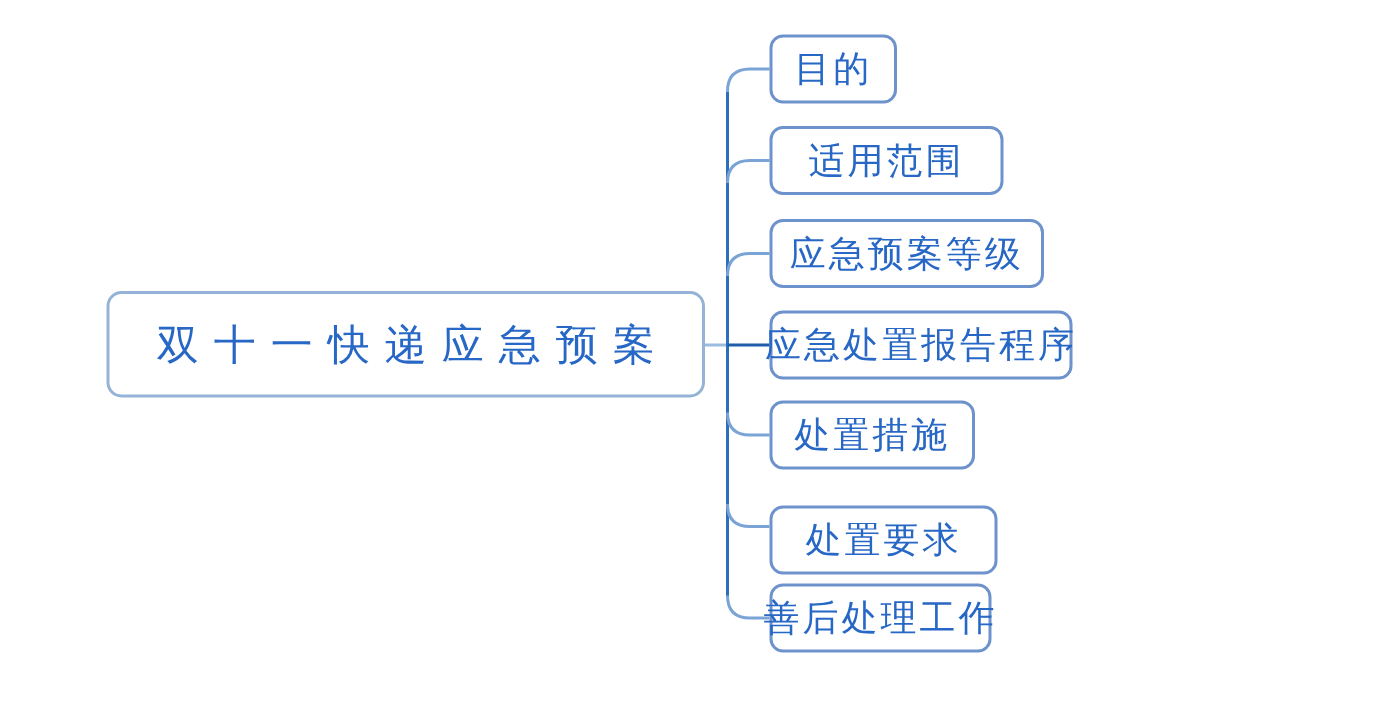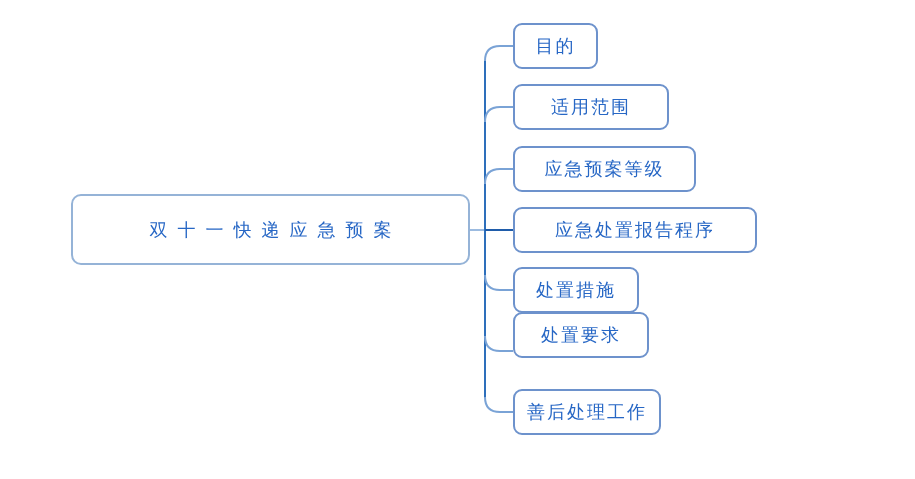--- a/index.html
+++ b/index.html
@@ -33,38 +33,38 @@
     white-space: nowrap;
     cursor: default;
   }
   .root-node {
     left: 71px;
     top: 194px;
     width: 399px;
     height: 71px;
     border: 2px solid #95b3d7;
     border-radius: 10px;
-    font-size: 18px;
+    font-size: 28px;
     letter-spacing: 10px;
     text-indent: 10px; 
   }
   .branch-node {
     left: 513px;
     height: 46px;
     border: 2px solid #6d92cc;
     border-radius: 9px;
-    font-size: 18px;
+    font-size: 24px;
     letter-spacing: 2px;
   }
   .b1 { top: 23px;  width: 85px;  }
   .b2 { top: 84px;  width: 156px; }
   .b3 { top: 146px; width: 183px; }
-  .b4 { top: 207px; width: 244px; }
-  .b5 { top: 267px; width: 126px; }
-  .b6 { top: 312px; width: 136px; }
+  .b4 { top: 207px; width: 202px; }
+  .b5 { top: 267px; width: 137px; }
+  .b6 { top: 337px; width: 152px; }
   .b7 { top: 389px; width: 148px; }
 </style>
 </head>
 <body>
 
 <div class="canvas">
 
   <svg class="connector-layer" width="915" height="479" viewBox="0 0 915 479" fill="none">
 
     <path d="M470 230 H485" stroke-width="2" stroke="#9cbbe0"></path>

